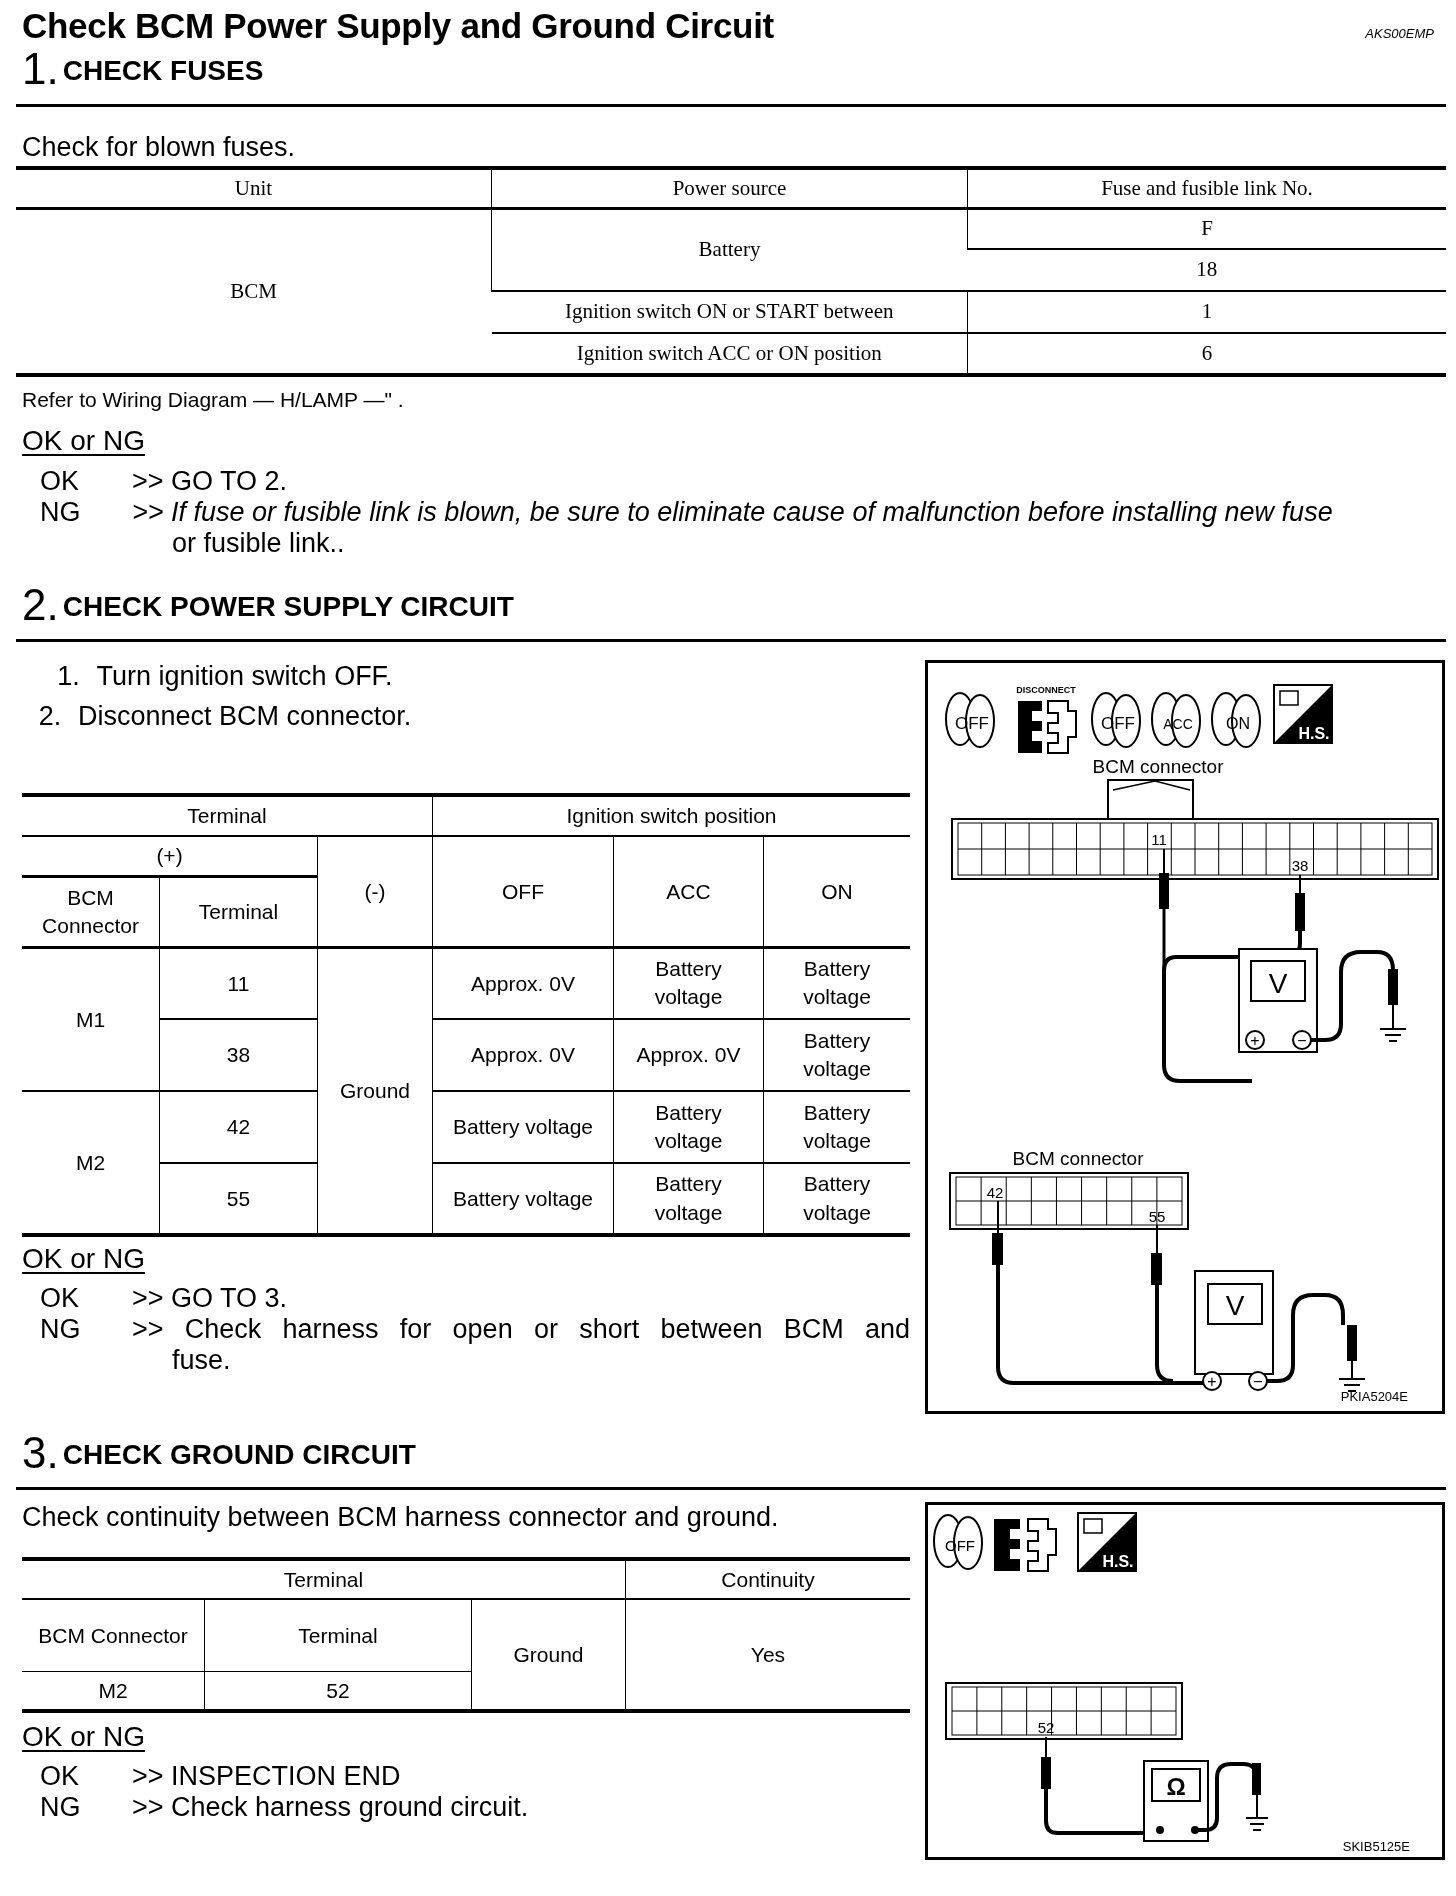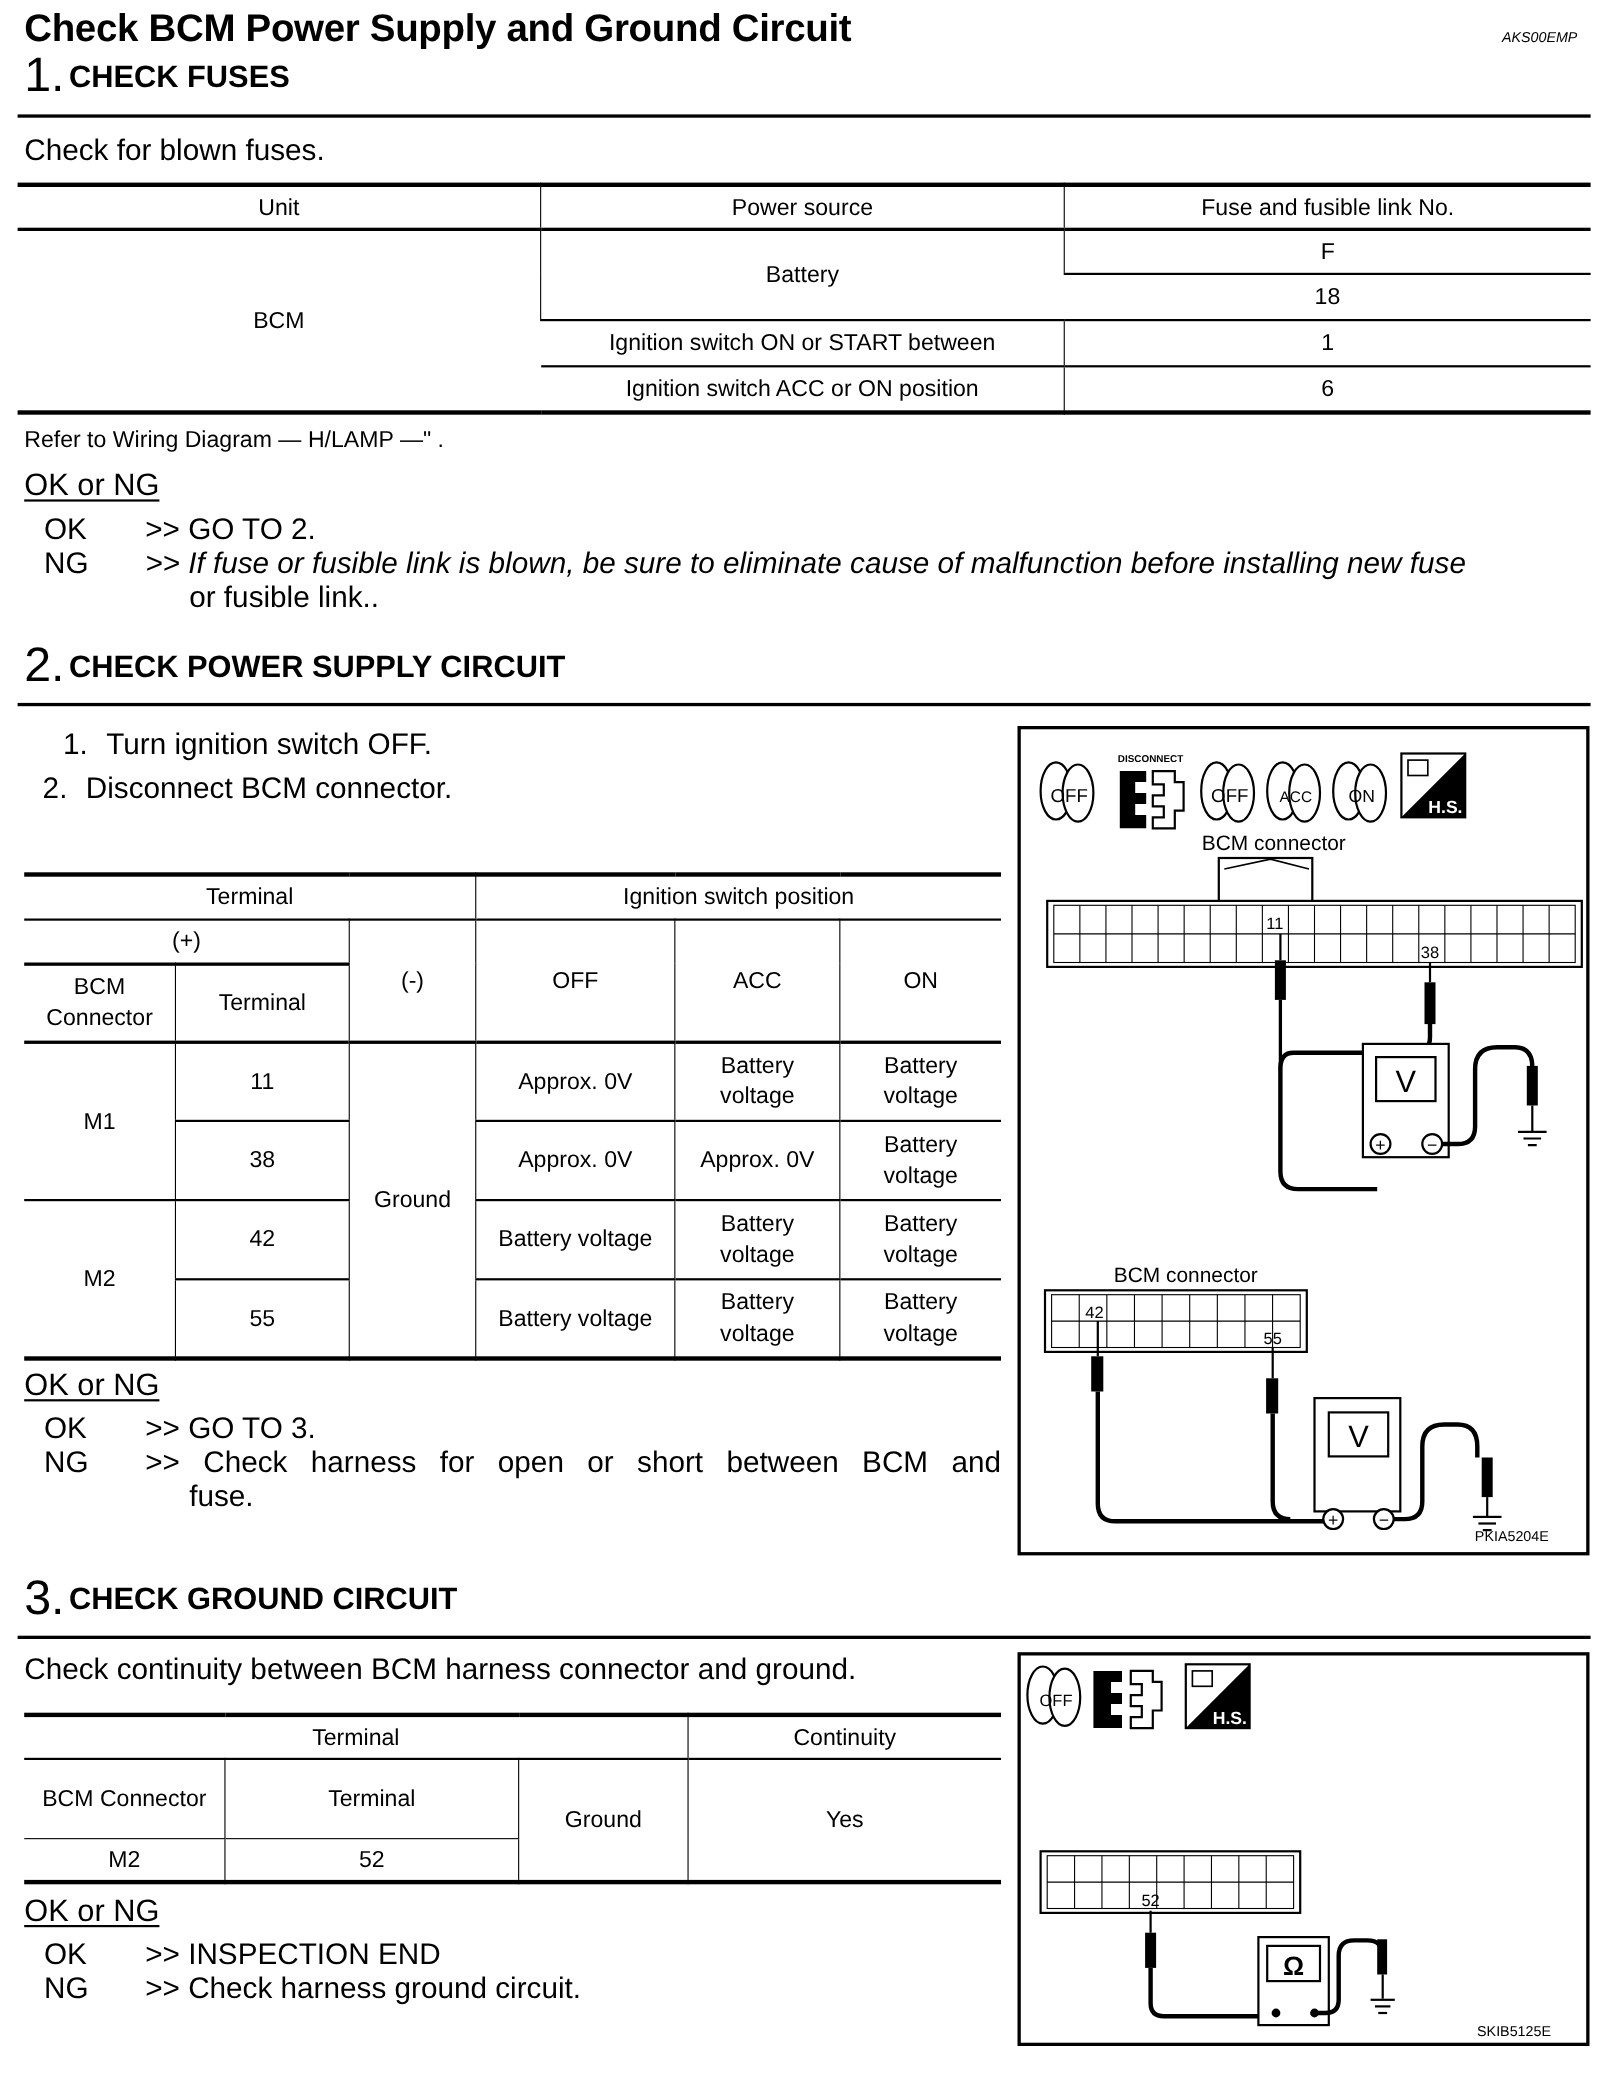--- a/index.html
+++ b/index.html
@@ -12,21 +12,21 @@
   .step .lbl { font-weight:bold; font-size:28px; margin-left:4px; }
   .rule { height:3px; background:#000; left:16px; }
   .body-text { font-size:27px; }
   .small-text { font-size:21px; }
   .okng-head { font-size:28px; text-decoration:underline; text-underline-offset:4px; }
   .okrow { font-size:27px; display:flex; }
   .okrow .k { width:110px; padding-left:18px; box-sizing:border-box; }
   .okrow .v { flex:1; text-align:justify; }
   table { border-collapse:collapse; font-size:21px; }
   td, th { text-align:center; vertical-align:middle; font-weight:normal; padding:0; line-height:1.4; }
-  .t1 { left:16px; top:166px; width:1430px; border-top:4px solid #000; border-bottom:4px solid #000; }
+  .t1 { left:16px; top:166px; width:1430px; border-top:4px solid #000; border-bottom:4px solid #000;font-family:Liberation Serif, serif; }
   .t1 td, .t1 th { border-left:1px solid #000; }
   .t1 tr > :first-child { border-left:none; }
   .t1 .hb { border-bottom:3px solid #000; }
   .t1 .rb { border-top:2px solid #000; }
   .t2 { left:22px; top:793px; width:888px; border-top:4px solid #000; border-bottom:4px solid #000; }
   .t2 td, .t2 th { border-left:1px solid #000; }
   .t2 .nl { border-left:none; }
   .t2 .b2 { border-bottom:2px solid #000; }
   .t2 .b3 { border-bottom:3px solid #000; }
   .t2 .bt2 { border-top:2px solid #000; }
@@ -42,21 +42,21 @@
 </head>
 <body>
 
 <div class="abs title">Check BCM Power Supply and Ground Circuit</div>
 <div class="abs docid">AKS00EMP</div>
 
 <div class="abs step" style="top:44px;">
   <span class="num">1.</span><span class="lbl">CHECK FUSES</span>
 </div>
 <div class="abs rule" style="top:104px; width:1430px;"></div>
-<div class="abs body-text" style="left:22px; top:121px;">Check for blown fuses.</div>
+<div class="abs body-text" style="left:22px; top:132px;">Check for blown fuses.</div>
 
 <table class="abs t1">
   <tbody>
       <tr style="height:40px;">
     <th class="hb" style="width:475px;">Unit</th>
     <th class="hb" style="width:475px;">Power source</th>
     <th class="hb">Fuse and fusible link No.</th>
   </tr>
   <tr style="height:41px;">
     <td rowspan="4">BCM</td>

